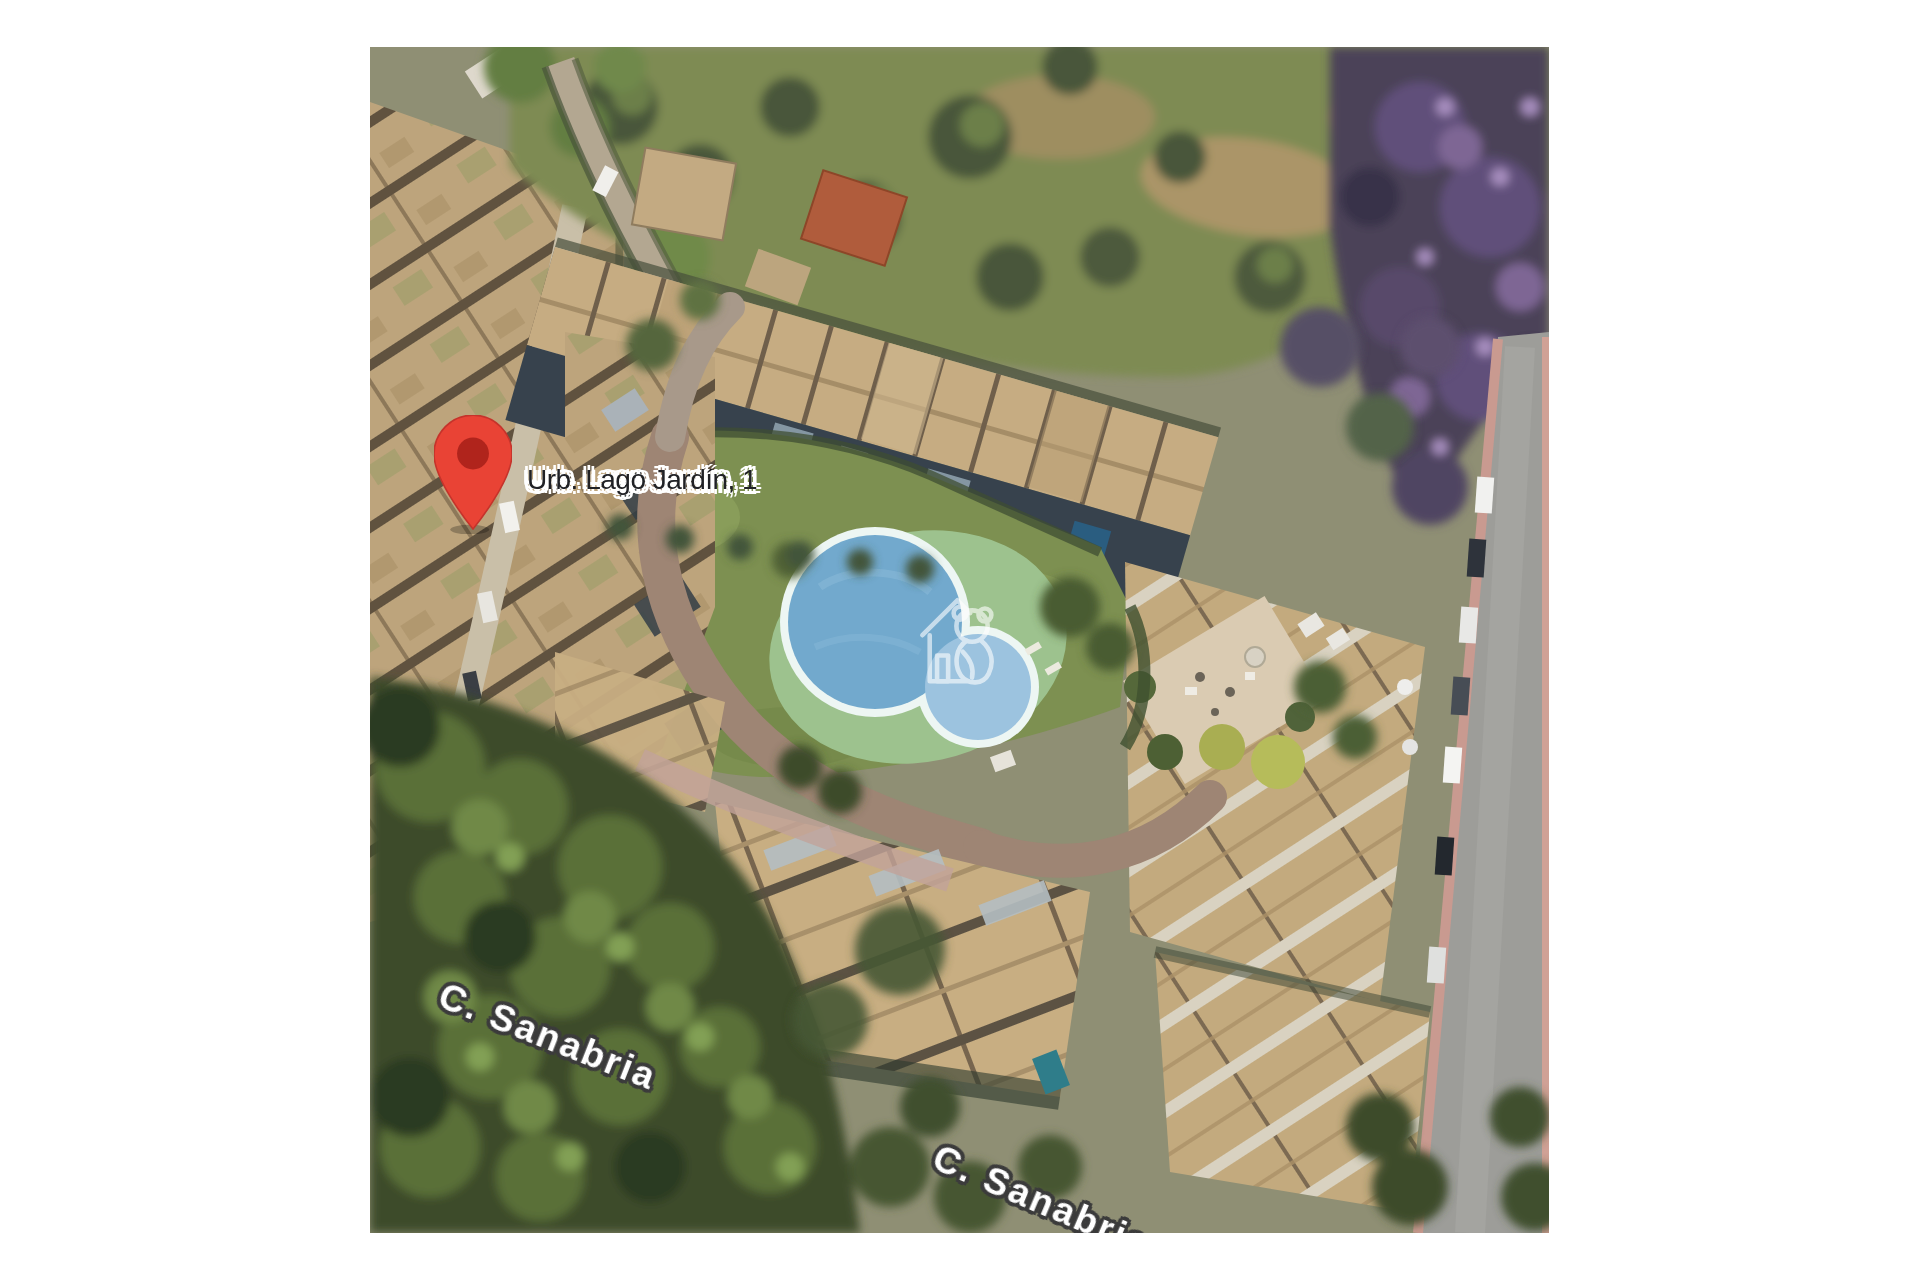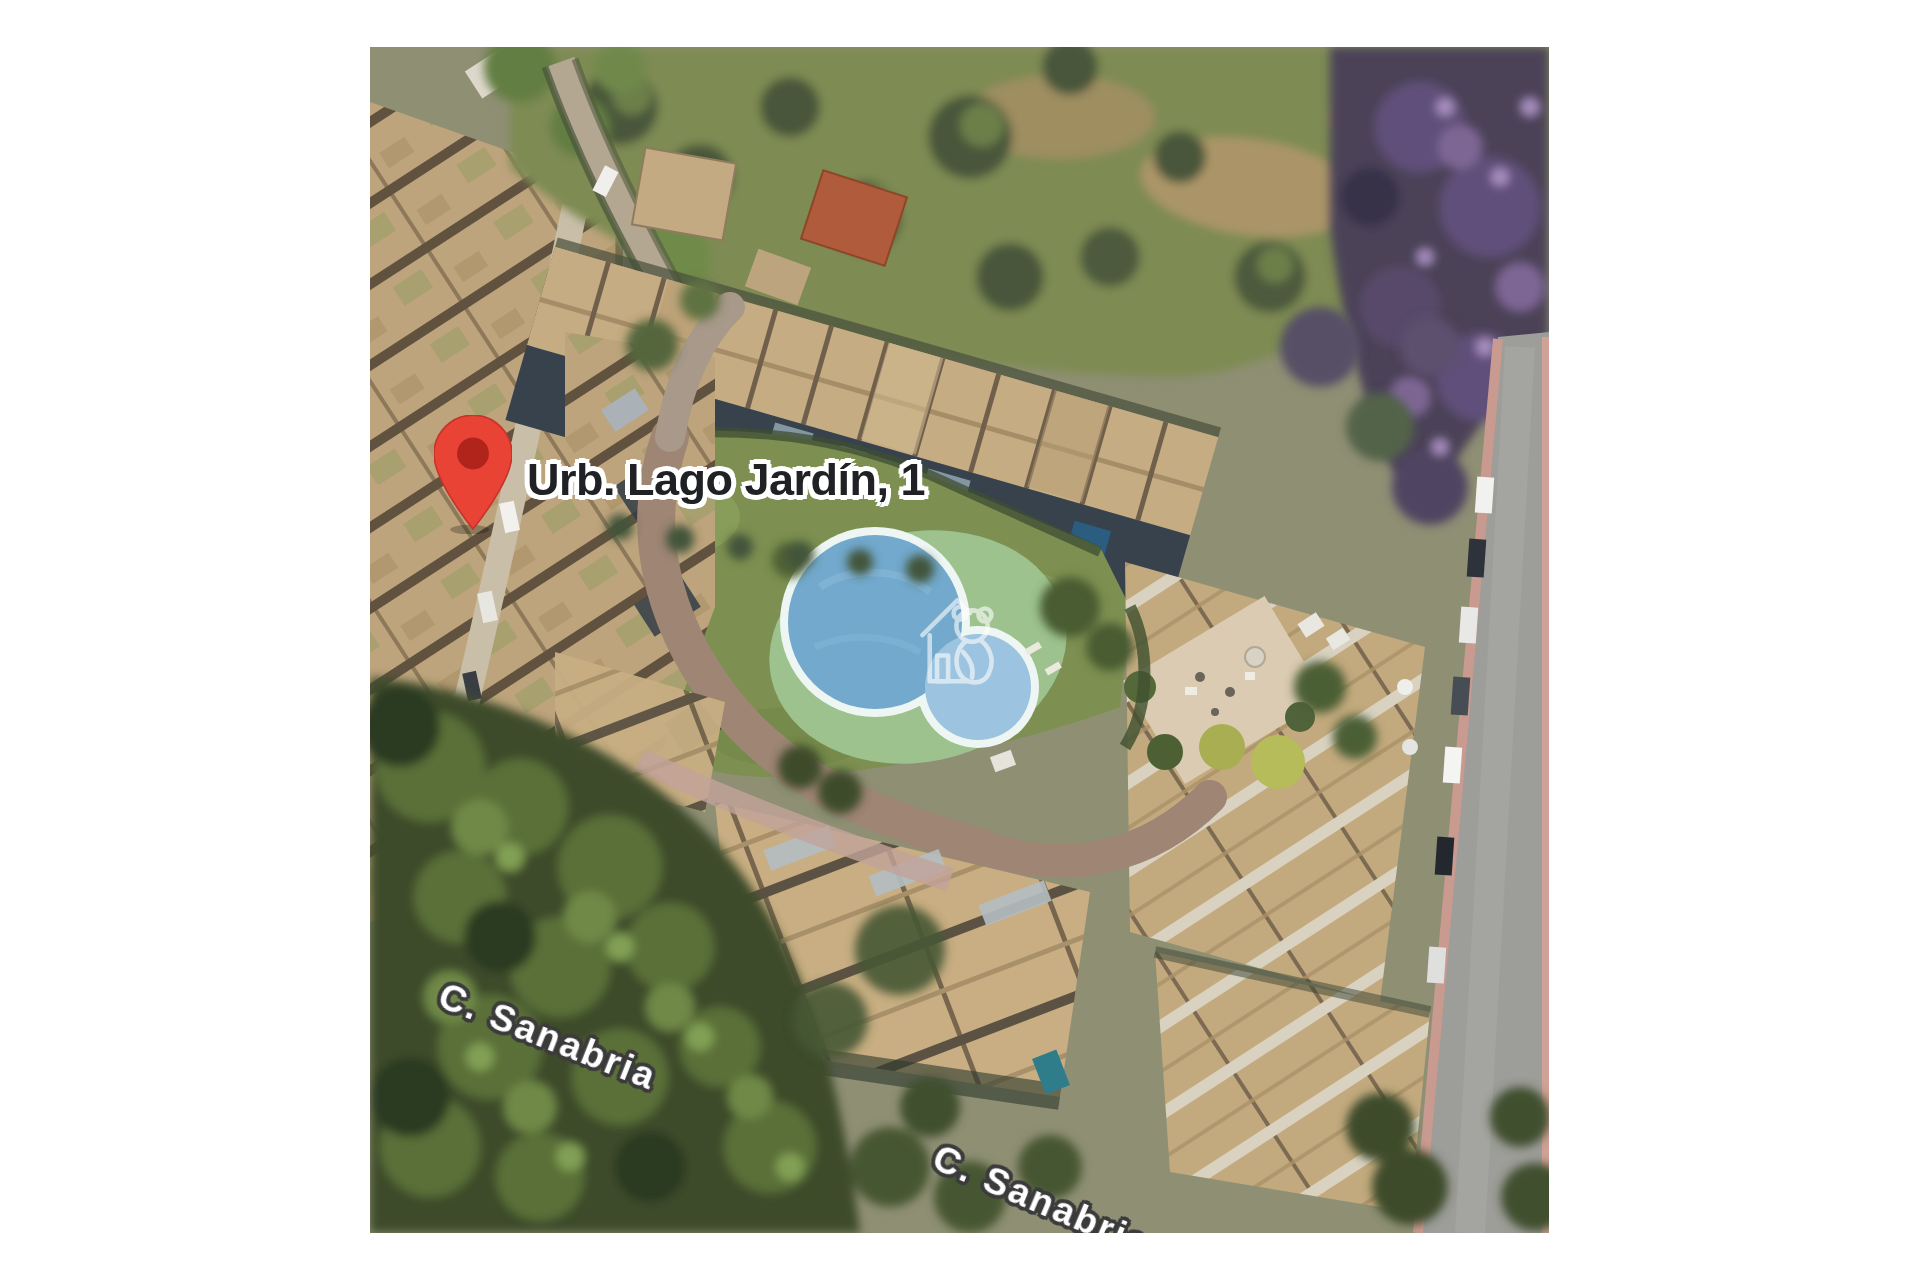--- a/index.html
+++ b/index.html
@@ -6,21 +6,21 @@
   .stage{position:relative;width:1920px;height:1280px;background:#ffffff;overflow:hidden;
          font-family:"Liberation Sans", sans-serif;}
   .map-canvas{position:absolute;left:370px;top:47px;width:1179px;height:1186px;overflow:hidden;background:#8f8f74;}
   .map-canvas svg.scene{position:absolute;left:0;top:0;display:block;}
 
   .overlay{position:absolute;}
 
   .pin{left:64px;top:368px;width:78px;height:119px;}
   .pin svg{display:block;width:100%;height:100%;}
 
-  .pin-label{left:157px;top:409px;font-size:45px;line-height:48px;font-weight:700;
+  .pin-label{left:157px;top:409px;font-size:28px;line-height:48px;font-weight:400;
     letter-spacing:-0.5px;white-space:nowrap;color:var(--pin-label-text,#202125);
     text-shadow:
       -4px -4px 0 var(--pin-label-halo,#fff), 4px -4px 0 var(--pin-label-halo,#fff),
       -4px  4px 0 var(--pin-label-halo,#fff), 4px  4px 0 var(--pin-label-halo,#fff),
       -5px  0   0 var(--pin-label-halo,#fff), 5px  0   0 var(--pin-label-halo,#fff),
        0   -5px 0 var(--pin-label-halo,#fff), 0    5px 0 var(--pin-label-halo,#fff);}
 
   .street-label{font-size:37px;font-weight:700;letter-spacing:2.5px;white-space:nowrap;
     color:var(--street-label-text,#fff);transform-origin:0 0;
     text-shadow:

